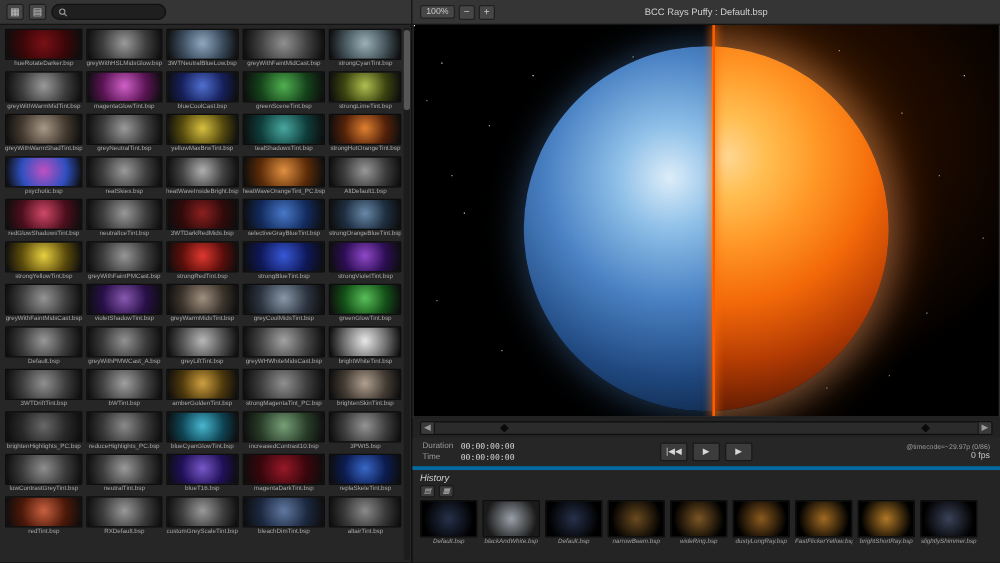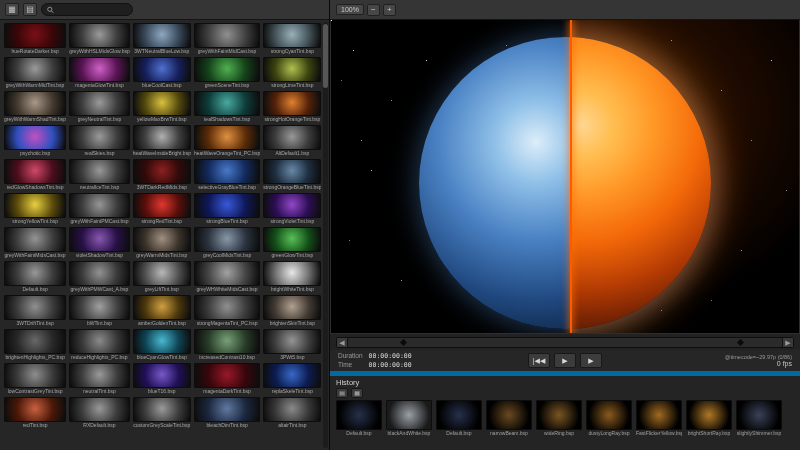--- a/index.html
+++ b/index.html
@@ -46,31 +46,31 @@
   .split-line { position:absolute; left:51%; top:0; bottom:0; width:2px; background:#ff5a00; box-shadow:0 0 7px 1px rgba(255,110,0,0.9); }
 
   
   .timeline { height:11px; margin:3px 6px 2px 6px; background:#2b2b2b; border:1px solid #0e0e0e; border-radius:2px; position:relative; cursor:pointer; }
   .tl-arrow { position:absolute; top:0; width:11px; height:9px; color:#9a9a9a; font-size:7px; line-height:9px; text-align:center; background:#3a3a3a; cursor:pointer; }
   .tl-arrow.left { left:0; border-right:1px solid #141414; }
   .tl-arrow.right { right:0; border-left:1px solid #141414; }
   .tl-marker { position:absolute; top:2px; width:5px; height:5px; background:#0a0a0a; transform:rotate(45deg); }
 
   
-  .transport { height:26px; display:flex; align-items:center; padding:0 8px; background:#262626; border-bottom:5px solid #0369a1; position:relative; }
+  .transport { height:26px; display:flex; align-items:center; padding:0 8px; background:#262626; border-bottom:3px solid #0369a1; position:relative; }
   .tc-block { display:grid; grid-template-columns:auto auto; column-gap:6px; row-gap:1px; font-size:6.5px; color:#9a9a9a; }
   .tc-block .val { color:#dcdcdc; font-family:"DejaVu Sans Mono", monospace; }
   .transport-btns { position:absolute; left:50%; transform:translateX(-50%); display:flex; gap:4px; }
   .t-btn { min-width:22px; height:15px; background:#3c3c3c; border:1px solid #181818; border-radius:2px; color:#d8d8d8; font-size:7px; line-height:13px; text-align:center; padding:0 3px; cursor:pointer; }
   .rate-block { margin-left:auto; text-align:right; color:#9a9a9a; }
   .rate-block .l1 { font-size:5.5px; }
   .rate-block .l2 { font-size:7px; color:#c8c8c8; }
 
   
-  .history { flex:0 0 74px; background:#242424; padding:2px 6px; display:flex; flex-direction:column; }
+  .history { flex:0 0 74px; background:#242424; padding:2px 6px; display:flex; flex-direction:column;font-style:italic; }
   .history-title { font-size:7.5px; color:#cfcfcf; }
   .history-icons { display:flex; gap:3px; margin:1px 0 2px 0; }
   .h-icon { width:12px; height:10px; background:#3c3c3c; border:1px solid #181818; border-radius:2px; color:#bbb; font-size:6px; line-height:9px; text-align:center; cursor:pointer; }
   .history-thumbs { display:flex; gap:4px; align-items:flex-start; }
   .h-item { width:46px; display:flex; flex-direction:column; cursor:pointer; }
   .h-thumb { height:30px; border:1px solid #0d0d0d; border-radius:1px; }
   .h-label { font-size:5px; line-height:7px; color:#a0a0a0; text-align:center; white-space:nowrap; overflow:hidden; }
 
   
   .footer { height:18px; background:#0e0e0e; display:flex; align-items:center; padding:0 7px; gap:4px; }
@@ -412,20 +412,21 @@
         <div class="vthumb"></div>
       </div>
     </div>
 
     <div class="right">
 
       <div class="preview-bar">
         <div class="zoom-box">100%</div>
         <div class="mini-btn">−</div>
         <div class="mini-btn">+</div>
+        <div class="preview-title">BCC Rays Puffy : Default.bsp</div>
       </div>
 
       <div class="preview">
         <div class="stars"></div>
         <div class="earth"></div>
         <div class="fire-layer">
           <div class="earth-fire"></div>
           <div class="fire-glow"></div>
         </div>
         <div class="split-line"></div>

